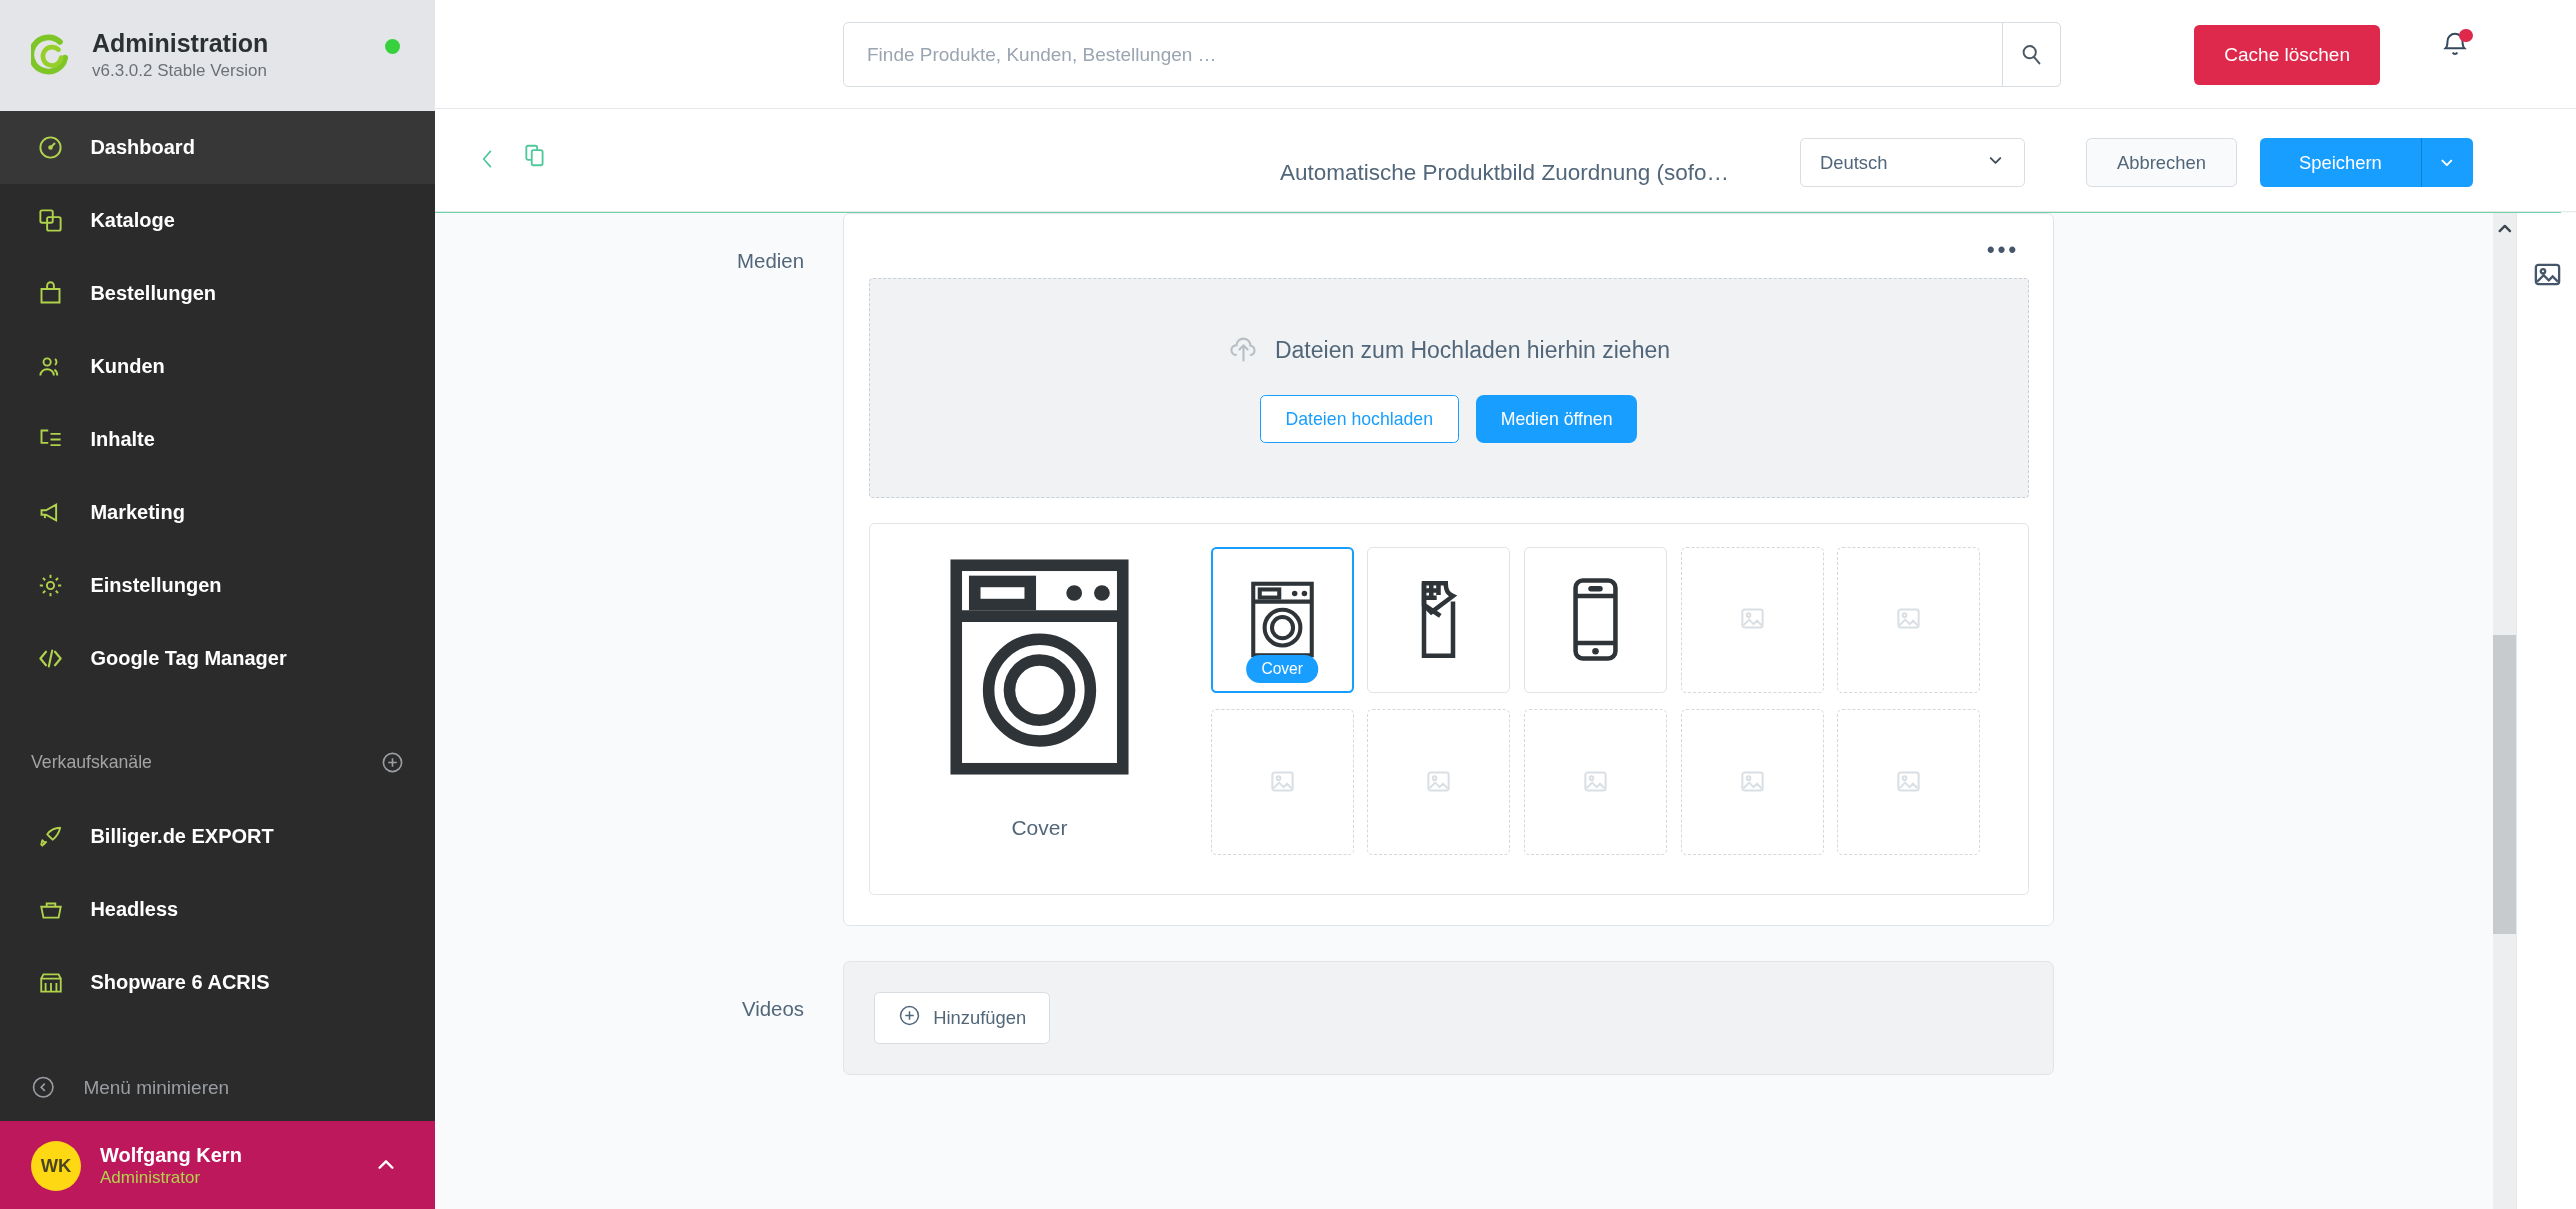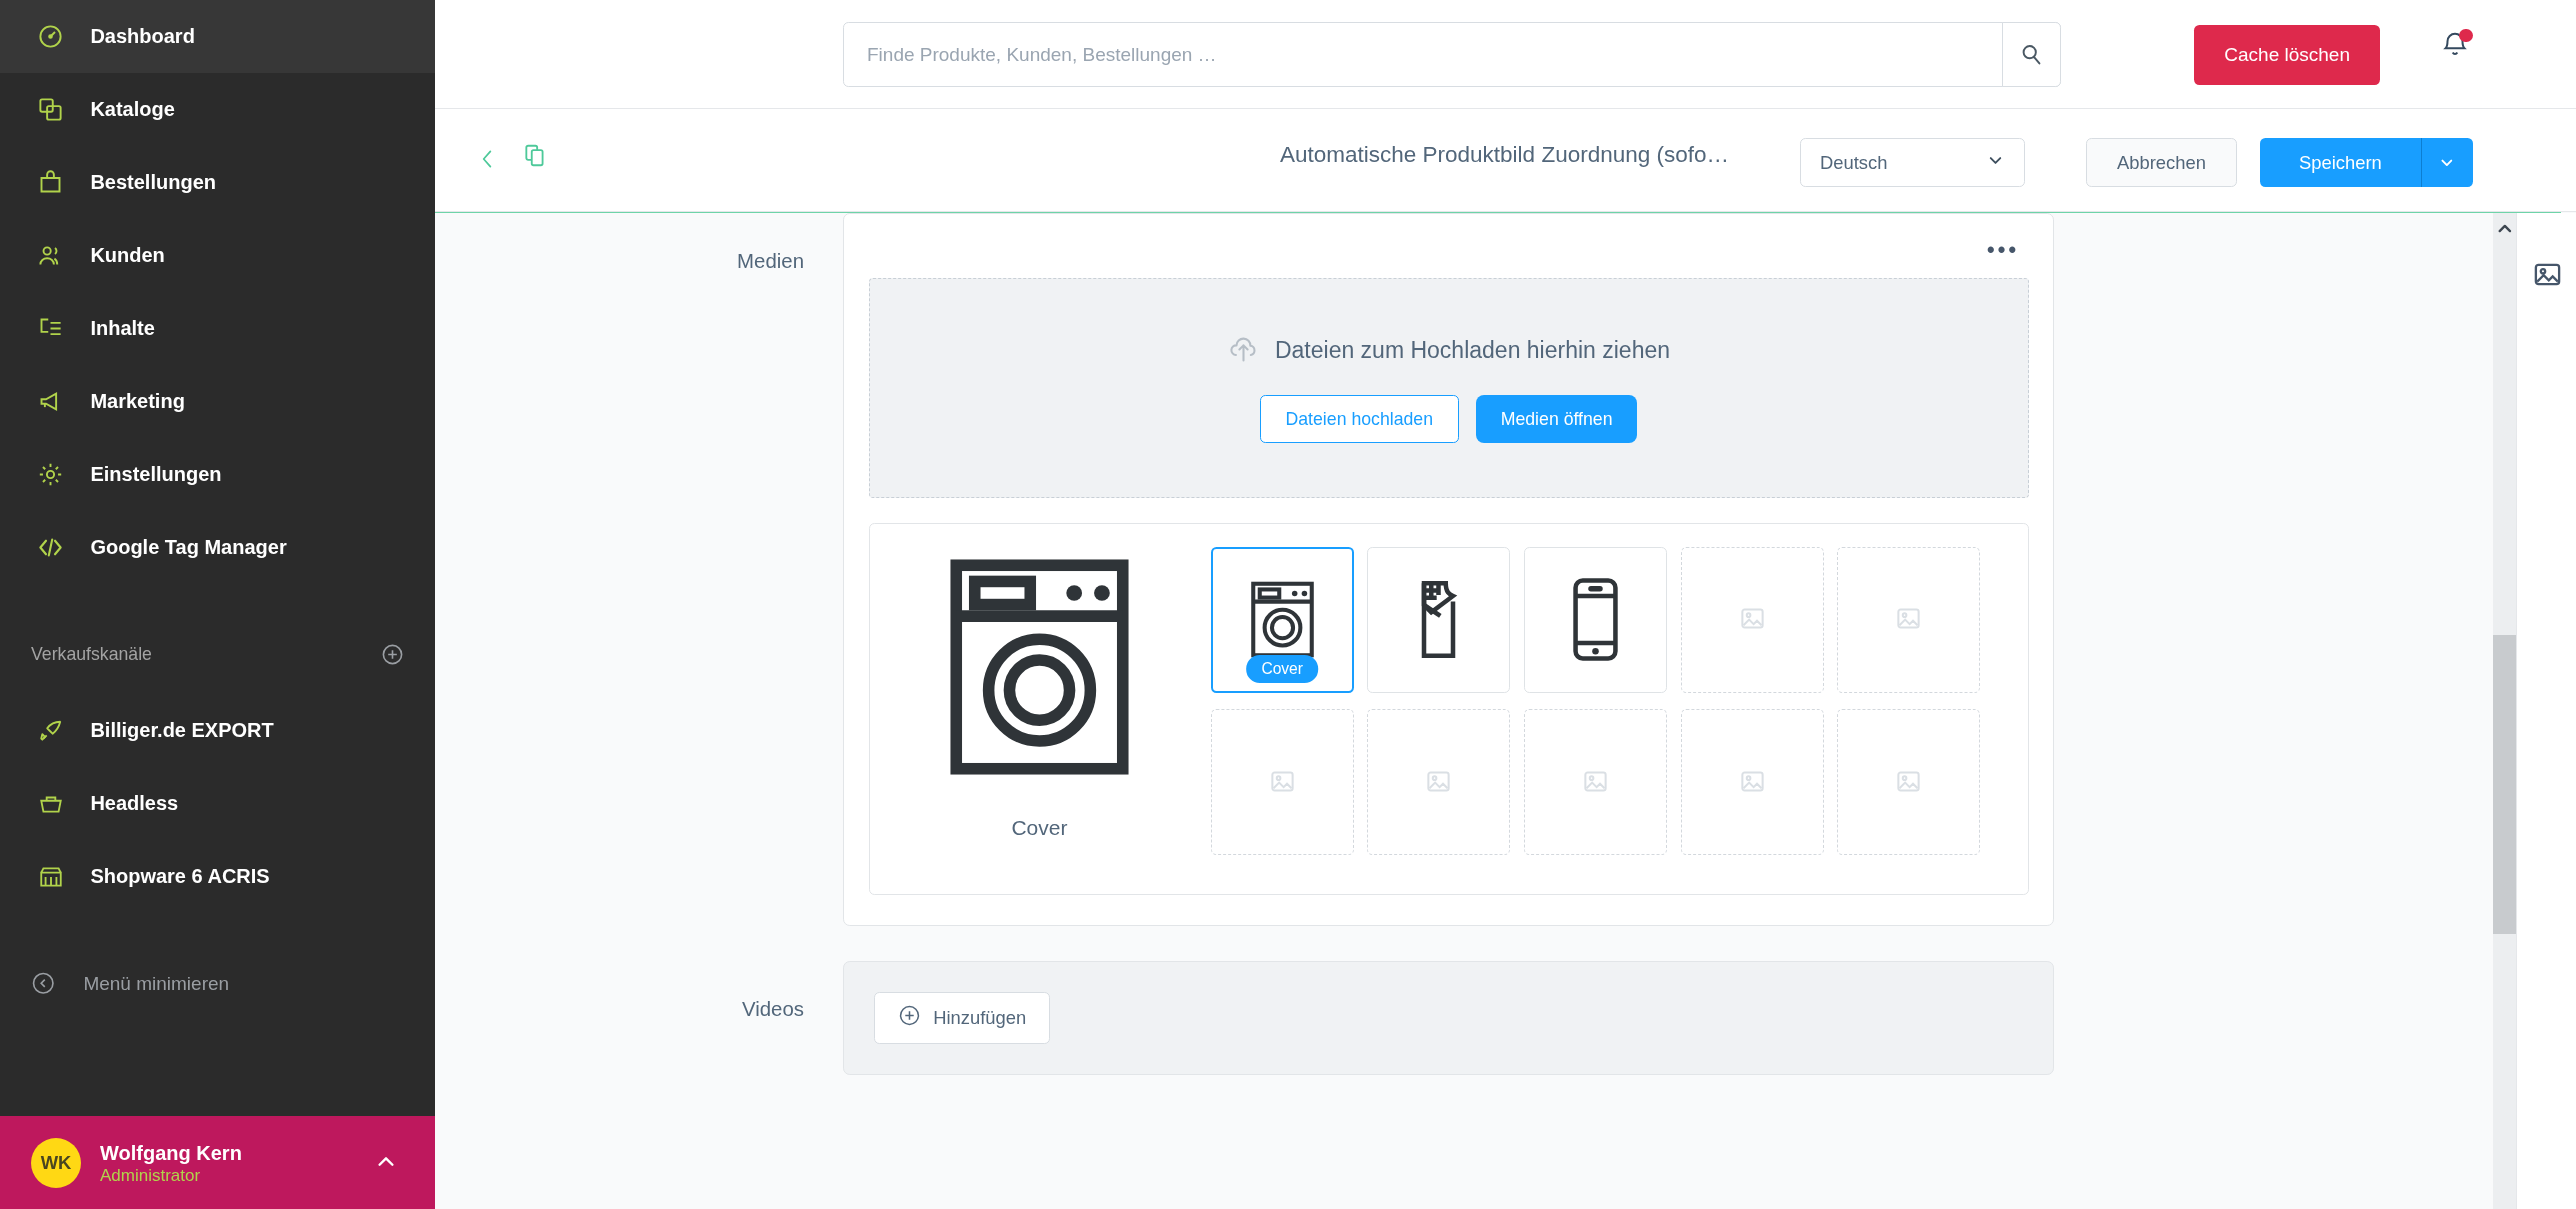--- a/index.html
+++ b/index.html
@@ -119,21 +119,21 @@
     width: 2141px; height: 103px; background: #fff;
     border-bottom: 0.7px solid #e5e7ea;
   }
   #sb-back {
     position: absolute; left: 41px; top: 35px; color: #4ec99a; cursor: pointer;
   }
   #sb-dup {
     position: absolute; left: 87px; top: 31px; color: #4ec99a; cursor: pointer;
   }
   #sb-title {
-    position: absolute; left: 845px; top: 33px; width: 572px;
+    position: absolute; left: 845px; top: 51px; width: 572px;
     font-size: 22.5px; color: #52667a;
     white-space: nowrap; overflow: hidden;
   }
   #sb-lang {
     position: absolute; left: 1365px; top: 29px;
     width: 225px; height: 49px;
     border: 0.7px solid #d8dde2; border-radius: 5.4px; background: #fff;
     display: flex; align-items: center; padding: 0 19px;
     font-size: 18.4px; color: #52667a; cursor: pointer;
   }
@@ -279,20 +279,33 @@
   }
   #rr-icon {
     position: absolute; left: 15px; top: 46px; color: #46566a; cursor: pointer;
   }
 </style>
 </head>
 <body>
 
 <div id="sidebar">
 
+  <div id="brand">
+    <span class="brand-logo">
+      <svg viewBox="0 0 64 64" width="42" height="42">
+        <path d="M44 12A26 26 0 1 0 52 36" fill="none" stroke="#7ec528" stroke-width="9" stroke-linecap="round"></path>
+        <path d="M42 24a14 14 0 1 0 4 12" fill="none" stroke="#96cf2a" stroke-width="7" stroke-linecap="round"></path>
+      </svg>
+    </span>
+    <div class="brand-text">
+      <div class="brand-title">Administration</div>
+      <div class="brand-version">v6.3.0.2 Stable Version</div>
+    </div>
+    <span class="brand-dot"></span>
+  </div>
 
   <div id="nav-main">
 
     <div class="nav-item active">
       <span class="nav-ico">
         <svg width="27" height="27" viewBox="0 0 24 24" fill="none" stroke="currentColor" stroke-width="1.7">
           <circle cx="12" cy="12" r="9"></circle>
             <path d="M12 12l4-4"></path>
             <circle cx="12" cy="12" r="1.2" fill="currentColor"></circle>
         </svg>

